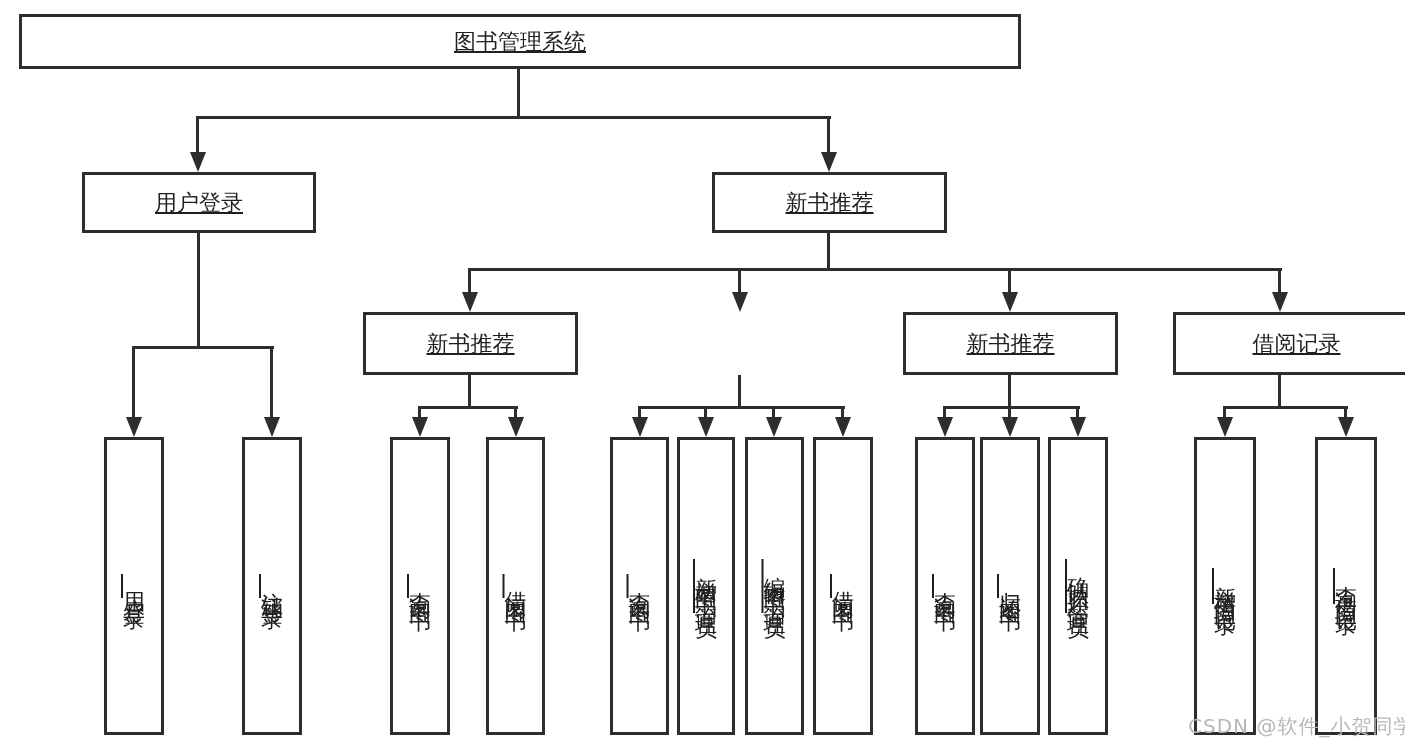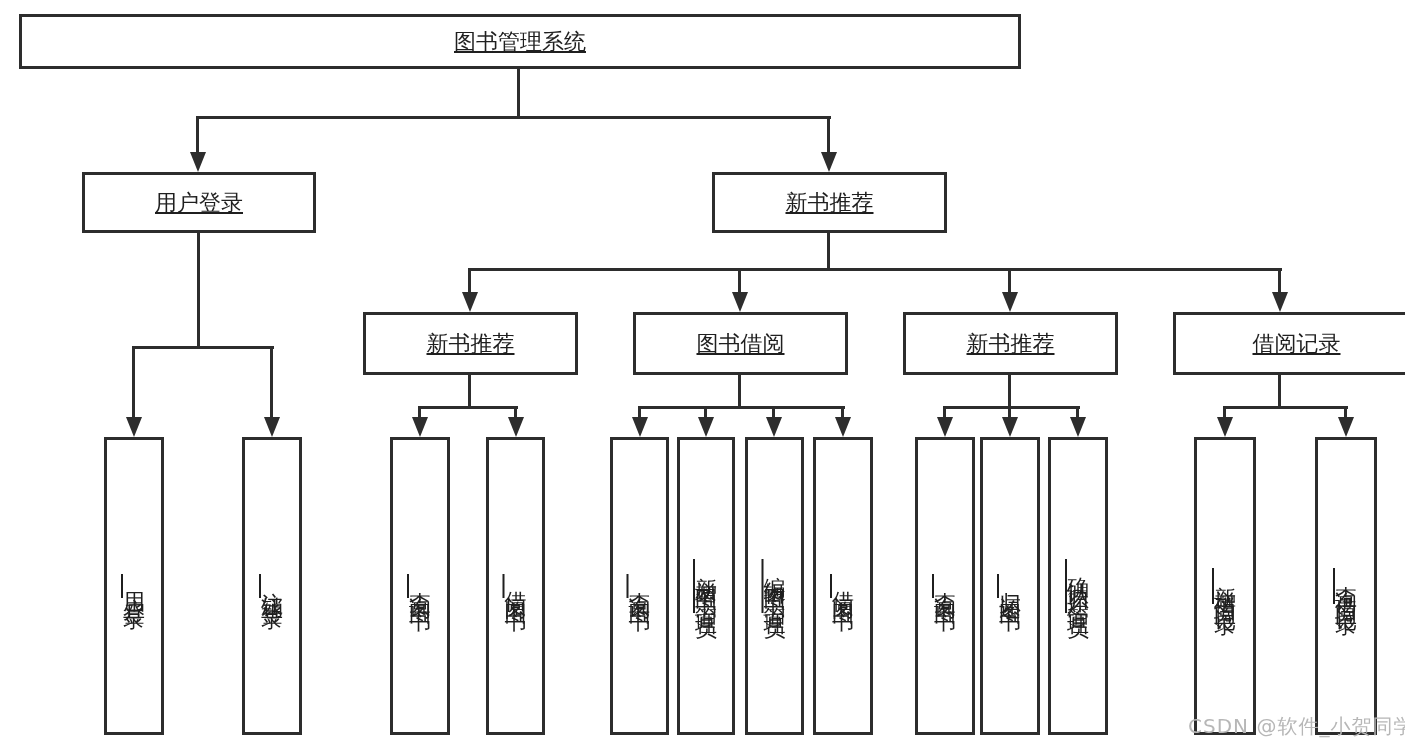--- a/index.html
+++ b/index.html
@@ -67,23 +67,20 @@
   </div>
 
   <div class="node" style="left:712px;top:172px;width:235px;height:61px">
     <span>新书推荐</span>
   </div>
 
   <div class="node" style="left:363px;top:312px;width:215px;height:63px">
     <span>新书推荐</span>
   </div>
 
-  <div class="node" style="left:633px;top:312px;width:215px;height:63px">
-    <span>图书借阅</span>
-  </div>
 
   <div class="node" style="left:903px;top:312px;width:215px;height:63px">
     <span>新书推荐</span>
   </div>
 
   <div class="node" style="left:1173px;top:312px;width:247px;height:63px">
     <span>借阅记录</span>
   </div>
 
   <div class="node vert" style="left:104px;top:437px;width:60px;height:298px">

